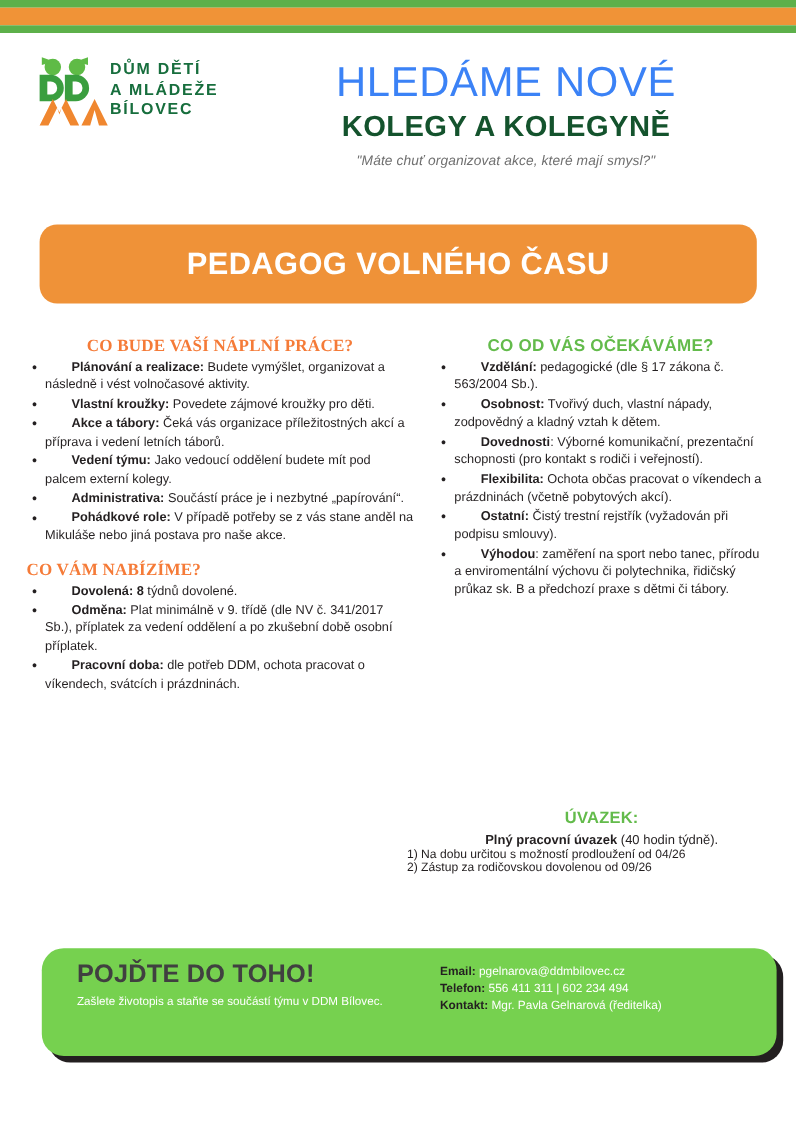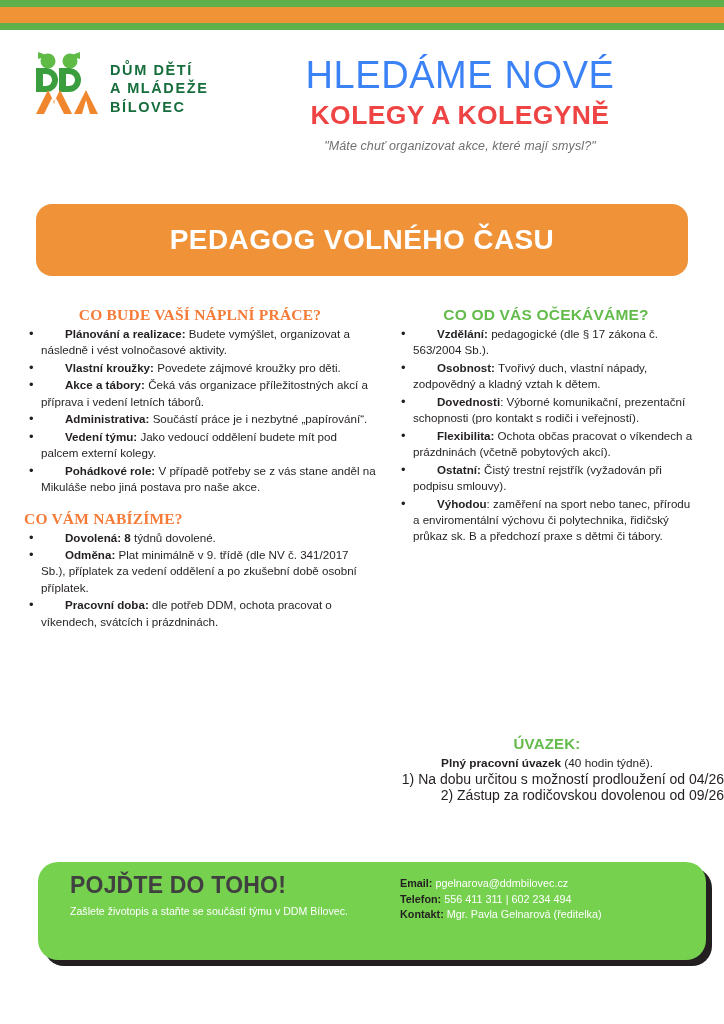--- a/index.html
+++ b/index.html
@@ -29,40 +29,40 @@
     position: absolute; left: 0; top: 23px; width: 724px; height: 7px;
     background: #5db04a;
   }
 
   
   .header {
     position: absolute; left: 0; top: 30px; width: 724px; height: 165px;
   }
   .logo {
     position: absolute; left: 28px; top: 18px;
-    display: flex; align-items: flex-end; gap: 10px;
+    display: flex; align-items: center; 
   }
   .logo-mark { width: 72px; height: 68px; display: block; }
   .logo-words {
     display: flex; flex-direction: column; gap: 2px;
     color: #176e3d; font-weight: bold; font-size: 14.5px;
     letter-spacing: 1.6px; line-height: 1.16;
   }
   .logo-words span { white-space: nowrap; }
 
   .headline-block {
     position: absolute; left: 215px; top: 24px; width: 490px;
     text-align: center;
   }
   .headline-1 {
     font-size: 38px; font-weight: normal; color: #3b82f6;
     letter-spacing: 0.6px; line-height: 1.14; margin: 0;
   }
   .headline-2 {
-    font-size: 26.5px; font-weight: bold; color: #ef4444;
+    font-size: 26.5px; font-weight: bold; color: #14532d;
     letter-spacing: 0.4px; line-height: 1.14; margin: 3px 0 0 0;
   }
   .headline-sub {
     font-size: 12.5px; font-style: italic; color: #6f6f6f;
     margin: 8px 0 0 0; letter-spacing: 0.1px;
   }
 
   
   .position-banner {
     position: absolute; left: 36px; top: 204px;
@@ -114,21 +114,21 @@
   }
   .uvazek-title {
     color: #63bb4b; font-size: 15px; font-weight: bold; margin: 0 0 4px 0;
     letter-spacing: 0.2px;
   }
   .uvazek-main {
     font-size: 11.8px; margin: 0 0 1px 0; color: #231f20;
   }
   .uvazek-main b { font-weight: bold; }
   .uvazek-line {
-    font-size: 14px; margin: 0; color: #231f20; text-align: right;
+    font-size: 11px; margin: 0; color: #231f20; text-align: left;
   }
 
   
   .footer-shadow {
     position: absolute; left: 44px; top: 868px;
     width: 668px; height: 98px;
     background: #231f20; border-radius: 20px;
   }
   .footer-box {
     position: absolute; left: 38px; top: 862px;
@@ -197,22 +197,22 @@
 </div>
 
 <div class="columns">
 
   <div class="col-left">
     <h2 class="sec-title orange">CO BUDE VAŠÍ NÁPLNÍ PRÁCE?</h2>
     <ul class="bullets" id="duties-list">
         <li><b>Plánování a realizace:</b><span> Budete vymýšlet, organizovat a následně i vést volnočasové aktivity.</span></li>
         <li><b>Vlastní kroužky:</b><span> Povedete zájmové kroužky pro děti.</span></li>
         <li><b>Akce a tábory:</b><span> Čeká vás organizace příležitostných akcí a příprava i vedení letních táborů.</span></li>
+        <li><b>Vedení týmu:</b><span> Jako vedoucí oddělení budete mít pod palcem externí kolegy.</span></li>
         <li><b>Administrativa:</b><span> Součástí práce je i nezbytné „papírování“.</span></li>
-        <li><b>Vedení týmu:</b><span> Jako vedoucí oddělení budete mít pod palcem externí kolegy.</span></li>
         <li><b>Pohádkové role:</b><span> V případě potřeby se z vás stane anděl na Mikuláše nebo jiná postava pro naše akce.</span></li>
       </ul>
 
     <div class="spacer-block"></div>
 
     <h2 class="sec-title orange left-aligned">CO VÁM NABÍZÍME?</h2>
     <ul class="bullets" id="offer-list">
         <li><b>Dovolená: 8</b><span> týdnů dovolené.</span></li>
         <li><b>Odměna:</b><span> Plat minimálně v 9. třídě (dle NV č. 341/2017 Sb.), příplatek za vedení oddělení a po zkušební době osobní příplatek.</span></li>
         <li><b>Pracovní doba:</b><span> dle potřeb DDM, ochota pracovat o víkendech, svátcích i prázdninách.</span></li>

